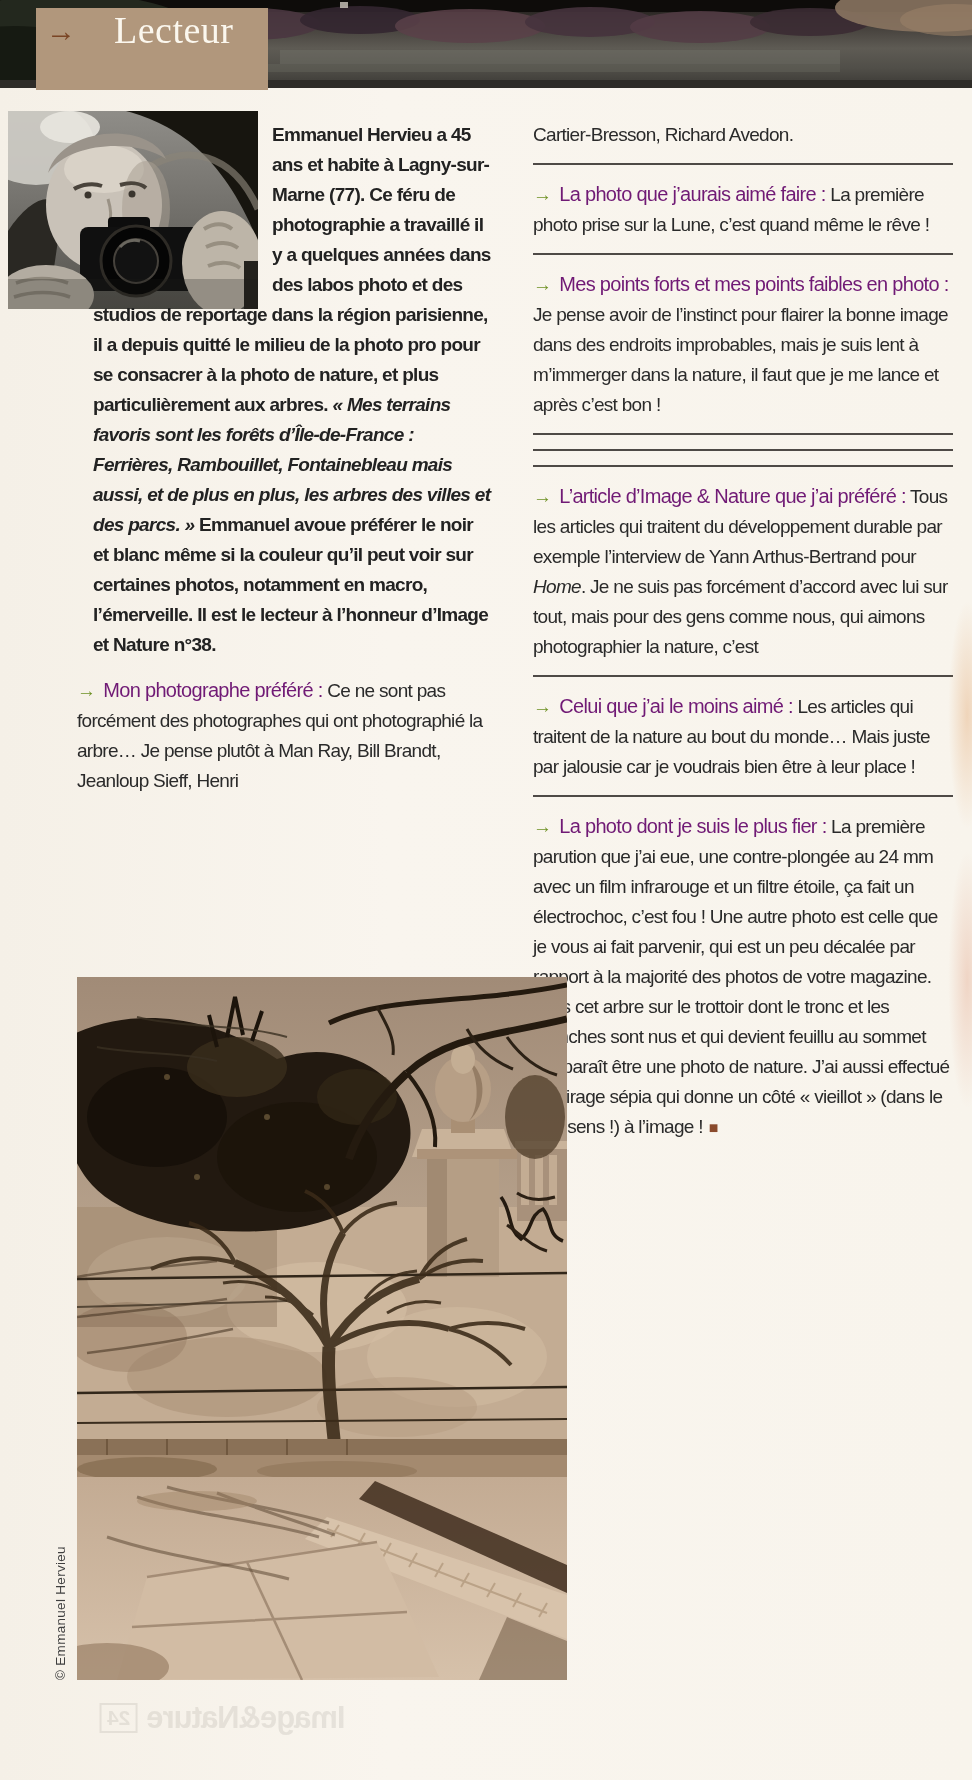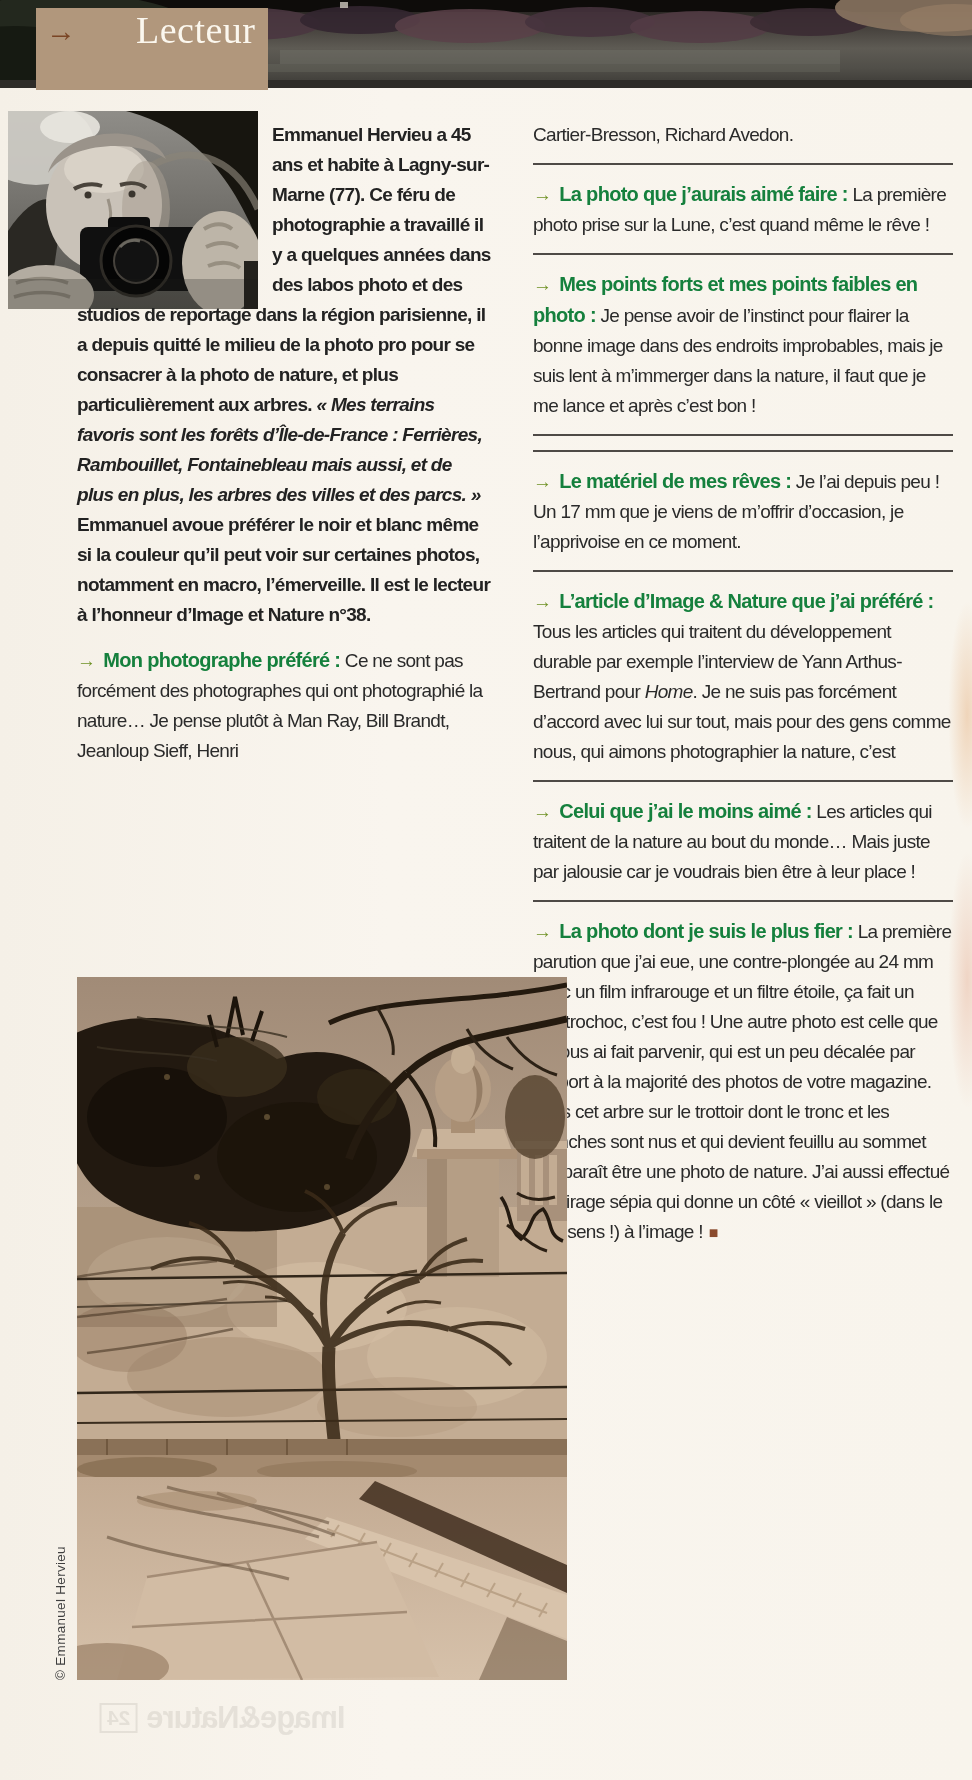--- a/index.html
+++ b/index.html
@@ -12,34 +12,34 @@
   }
   
   .masthead-strip{position:absolute;left:0;top:0;width:972px;height:88px;}
   .masthead-box{
     position:absolute;left:36px;top:8px;width:232px;height:82px;
     background:#b1977c;color:#fbf7ee;
     font-family:"Liberation Serif",serif;
   }
   .m-arrow{position:absolute;left:10px;top:8px;color:#7a4525;font-size:30px;font-weight:bold;
     font-family:"Liberation Sans",sans-serif;line-height:30px;}
-  .m-line1{position:absolute;left:100px;top:2px;font-size:38px;line-height:40px;letter-spacing:.5px;}
+  .m-line1{position:absolute;left:78px;top:2px;font-size:38px;line-height:40px;letter-spacing:.5px;}
   .m-line2{position:absolute;left:13px;top:39px;font-size:38px;line-height:40px;letter-spacing:.5px;}
   
   .txtcol{font-size:19px;line-height:30px;letter-spacing:-0.7px;color:#2a2a2a;}
   .col-left{position:absolute;left:77px;top:120px;width:414px;}
   .col-right{position:absolute;left:533px;top:120px;width:420px;}
   .portrait{float:left;width:250px;height:198px;margin:-9px 14px -16px -69px;background:#777;}
   .portrait svg{display:block;}
   p{margin:0;}
-  .intro,.note{font-weight:700;color:#222;}
+  .intro,.note{font-weight:700;color:#222;margin-left:16px;}
   .intro em{font-style:italic;}
   .note{margin-top:13px;}
   .qa-left{margin-top:15px;}
-  .qhead{font-weight:700;color:#15803d;font-size:20px;}
+  .qhead{font-weight:400;color:#701a75;font-size:20px;}
   .qarrow{color:#6f9226;font-weight:700;margin-right:8px;font-size:19px;}
   .divider{border-top:2px solid #4e4a46;margin:13px 0 14px;height:0;overflow:hidden;}
   .sect-p{margin:0;}
   .photo-spacer{float:left;width:58px;height:718px;}
   .endmark{color:#8a4a2c;font-size:16px;margin-left:6px;letter-spacing:0;}
   
   .main-photo{position:absolute;left:77px;top:977px;width:490px;height:703px;background:#b09a84;}
   .main-photo svg{display:block;}
   .photo-credit{
     position:absolute;left:53px;top:1680px;
@@ -128,36 +128,35 @@
       <path d="M112,136 A20,20 0 0 1 132,130" stroke="#6a675f" stroke-width="3" fill="none"></path>
       <ellipse cx="214" cy="152" rx="40" ry="52" fill="#bdb5a8"></ellipse>
       <path d="M196,118 C206,112 216,112 224,118 M198,136 C210,130 222,131 230,137 M200,155 C212,150 224,151 232,157" stroke="#978f81" stroke-width="4" fill="none"></path>
       <ellipse cx="38" cy="184" rx="48" ry="30" fill="#b3aca1"></ellipse>
       <path d="M8,172 C24,166 44,166 60,172 M6,186 C24,180 46,180 62,186" stroke="#8f887c" stroke-width="3.5" fill="none"></path>
       <rect x="236" y="150" width="14" height="48" fill="#23211c"></rect>
       <rect y="168" width="250" height="30" fill="#1c1a16" opacity=".25"></rect>
     </svg>
   </span>
   <p class="intro"><span>Emmanuel Hervieu a 45 ans et habite à Lagny-sur-Marne (77). Ce féru de photographie a travaillé il y a quelques années dans des labos photo et des studios de reportage dans la région parisienne, il a depuis quitté le milieu de la photo pro pour se consacrer à la photo de nature, et plus particulièrement aux arbres. </span><em>«&nbsp;Mes terrains favoris sont les forêts d’Île-de-France&nbsp;: Ferrières, Rambouillet, Fontainebleau mais aussi, et de plus en plus, les arbres des villes et des parcs.&nbsp;» </em><span>Emmanuel avoue préférer le noir et blanc même si la couleur qu’il peut voir sur certaines photos, notamment en macro, l’émerveille. Il est le lecteur à l’honneur d’Image et Nature n°38.</span></p>
-  <p class="qa-left"><span class="qarrow">→</span><b class="qhead">Mon photographe préféré&nbsp;:</b> <span>Ce ne sont pas forcément des photographes qui ont photographié la nature… Je pense plutôt à Man Ray, Bill Brandt, Jeanloup Sieff, Henri</span></p>
+  <p class="qa-left"><span class="qarrow">→</span><b class="qhead">Mon photographe préféré&nbsp;:</b> <span>Ce ne sont pas forcément des photographes qui ont photographié la arbre… Je pense plutôt à Man Ray, Bill Brandt, Jeanloup Sieff, Henri</span></p>
 </div>
 
 <div class="col-right txtcol">
   <p class="sect-p">Cartier-Bresson, Richard Avedon.</p>
 
   <div class="divider"></div>
   <p class="sect-p"><span class="qarrow">→</span><b class="qhead">La photo que j’aurais aimé faire&nbsp;:</b> <span>La première photo prise sur la Lune, c’est quand même le rêve&nbsp;!</span></p>
 
   <div class="divider"></div>
   <p class="sect-p"><span class="qarrow">→</span><b class="qhead">Mes points forts et mes points faibles en photo&nbsp;:</b> <span>Je pense avoir de l’instinct pour flairer la bonne image dans des endroits improbables, mais je suis lent à m’immerger dans la nature, il faut que je me lance et après c’est bon&nbsp;!</span></p>
 
   <div class="divider"></div>
 
   <div class="divider"></div>
-  <p class="sect-p"><span class="qarrow">→</span><b class="qhead">Le matériel de mes rêves&nbsp;:</b> <span>Je l’ai depuis peu&nbsp;! Un 17 mm que je viens de m’offrir d’occasion, je l’apprivoise en ce moment.</span></p>
 
   <div class="divider"></div>
   <p class="sect-p"><span class="qarrow">→</span><b class="qhead">L’article d’Image &amp; Nature que j’ai préféré&nbsp;:</b> <span>Tous les articles qui traitent du développement durable par exemple l’interview de Yann Arthus-Bertrand pour </span><i>Home</i><span>. Je ne suis pas forcément d’accord avec lui sur tout, mais pour des gens comme nous, qui aimons photographier la nature, c’est</span></p>
 
   <div class="divider"></div>
   <p class="sect-p"><span class="qarrow">→</span><b class="qhead">Celui que j’ai le moins aimé&nbsp;:</b> <span>Les articles qui traitent de la nature au bout du monde… Mais juste par jalousie car je voudrais bien être à leur place&nbsp;!</span></p>
 
   <div class="divider"></div>
   <p class="sect-p"><span class="qarrow">→</span><b class="qhead">La photo dont je suis le plus fier&nbsp;:</b> <span>La première parution que j’ai eue, une contre-plongée au 24 mm avec un film infrarouge et un filtre étoile, ça fait un électrochoc, c’est fou&nbsp;! Une autre photo est celle que je vous ai fait parvenir, qui est un peu décalée par rapport à la majorité des photos de votre magazine. Mais cet arbre sur le trottoir dont le tronc et les branches sont nus et qui devient feuillu au sommet me paraît être une photo de nature. J’ai aussi effectué un virage sépia qui donne un côté «&nbsp;vieillot&nbsp;» (dans le bon sens&nbsp;!) à l’image&nbsp;!</span><span class="endmark">■</span></p>
 </div>

